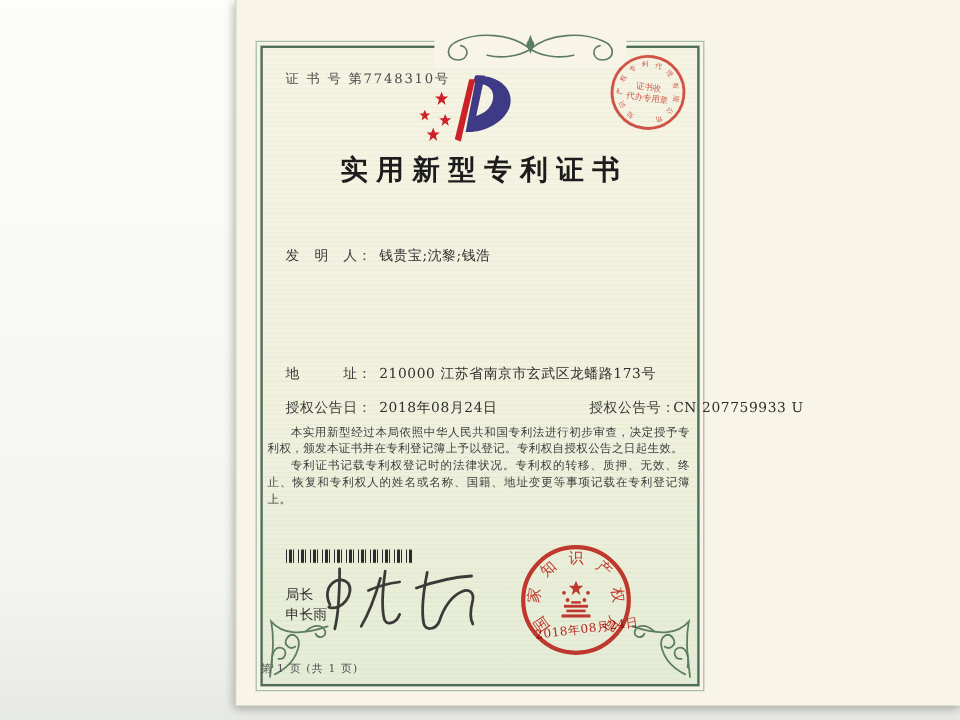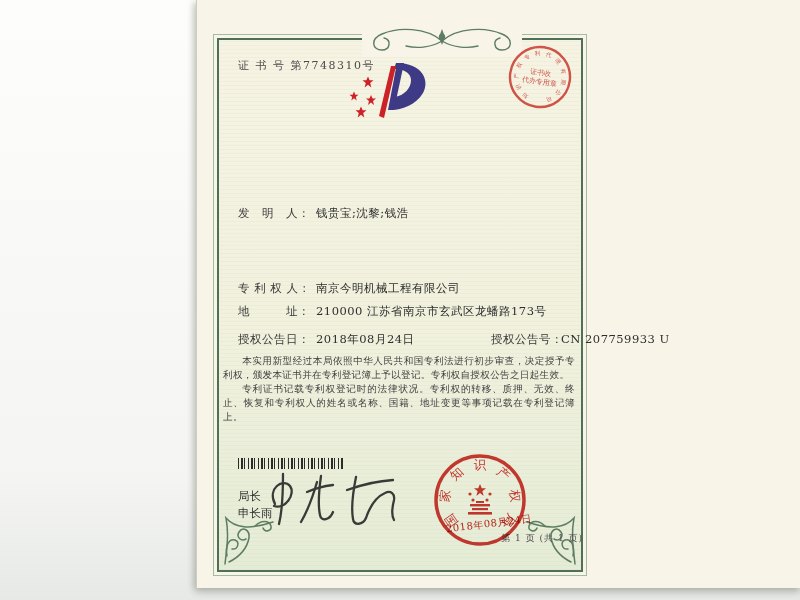--- a/index.html
+++ b/index.html
@@ -43,21 +43,21 @@
     margin:0;font-size:9.6px;line-height:14px;color:#3f3f3f;
     text-align:justify;text-indent:2em;letter-spacing:.3px;
   }
   .barcode{
     position:absolute;left:41px;top:458px;width:106px;height:11px;
     background:repeating-linear-gradient(90deg,#2b2b2b 0 1px,transparent 1px 3px,#2b2b2b 3px 5px,transparent 5px 6px,#2b2b2b 6px 7px,transparent 7px 10px);
   }
   .signer{position:absolute;left:41px;top:488px;font-size:11.5px;color:#2f2f2f;line-height:17px;font-family:Liberation Serif, serif;}
   .signature{position:absolute;left:62px;top:468px;width:160px;height:66px;}
   .footer{
-    position:absolute;left:20px;top:532px;width:366px;text-align:right;
+    position:absolute;left:20px;top:551px;width:366px;text-align:left;
     font-size:9px;color:#4c4c4c;letter-spacing:1px;
   }
   .office-seal{position:absolute;left:235px;top:452px;width:96px;height:96px;opacity:.92;mix-blend-mode:multiply;}
   .seal-date{
     position:absolute;left:234px;top:517px;width:116px;text-align:center;
     font-size:10px;color:#c6271f;letter-spacing:.5px;transform:rotate(-7deg);
     mix-blend-mode:multiply;
   }
   .agency-seal{position:absolute;left:309px;top:43px;width:68px;height:68px;opacity:.85;transform:rotate(8deg);mix-blend-mode:multiply;}
   svg text{font-family:"DejaVu Serif","Liberation Serif",serif;}
@@ -105,26 +105,24 @@
     <polygon points="53,3 60,3 50,50 44,50" fill="#3e3a86"></polygon>
     <polygon points="47,6 52,6 40,58 35,56" fill="#cc2127"></polygon>
     <g fill="#cc2127">
       <path transform="translate(24,22) scale(1.1)" d="M0,-5 L1.5,-1.5 L5,-1.5 L2,1 L3,5 L0,2.5 L-3,5 L-2,1 L-5,-1.5 L-1.5,-1.5 Z"></path>
       <path transform="translate(10,36) scale(0.9)" d="M0,-5 L1.5,-1.5 L5,-1.5 L2,1 L3,5 L0,2.5 L-3,5 L-2,1 L-5,-1.5 L-1.5,-1.5 Z"></path>
       <path transform="translate(27,40) scale(1.0)" d="M0,-5 L1.5,-1.5 L5,-1.5 L2,1 L3,5 L0,2.5 L-3,5 L-2,1 L-5,-1.5 L-1.5,-1.5 Z"></path>
       <path transform="translate(17,52) scale(1.1)" d="M0,-5 L1.5,-1.5 L5,-1.5 L2,1 L3,5 L0,2.5 L-3,5 L-2,1 L-5,-1.5 L-1.5,-1.5 Z"></path>
     </g>
   </svg>
 
+  <div class="title">实用新型专利证书</div>
 
   <div class="row" style="top:206px">
     <span class="label">发　明　人：</span><span class="value">钱贵宝;沈黎;钱浩</span>
-  </div>
-  <div class="row" style="top:281px">
-    <span class="label">专 利 权 人：</span><span class="value">南京今明机械工程有限公司</span>
   </div>
   <div class="row" style="top:304px">
     <span class="label">地　　　址：</span><span class="value">210000 江苏省南京市玄武区龙蟠路173号</span>
   </div>
   <div class="row" style="top:332px">
     <span class="label">授权公告日：</span><span class="value">2018年08月24日</span>
     <span class="pair2"><span class="label">授权公告号：</span><span class="value">CN 207759933 U</span></span>
   </div>
 
   <div class="paras">

